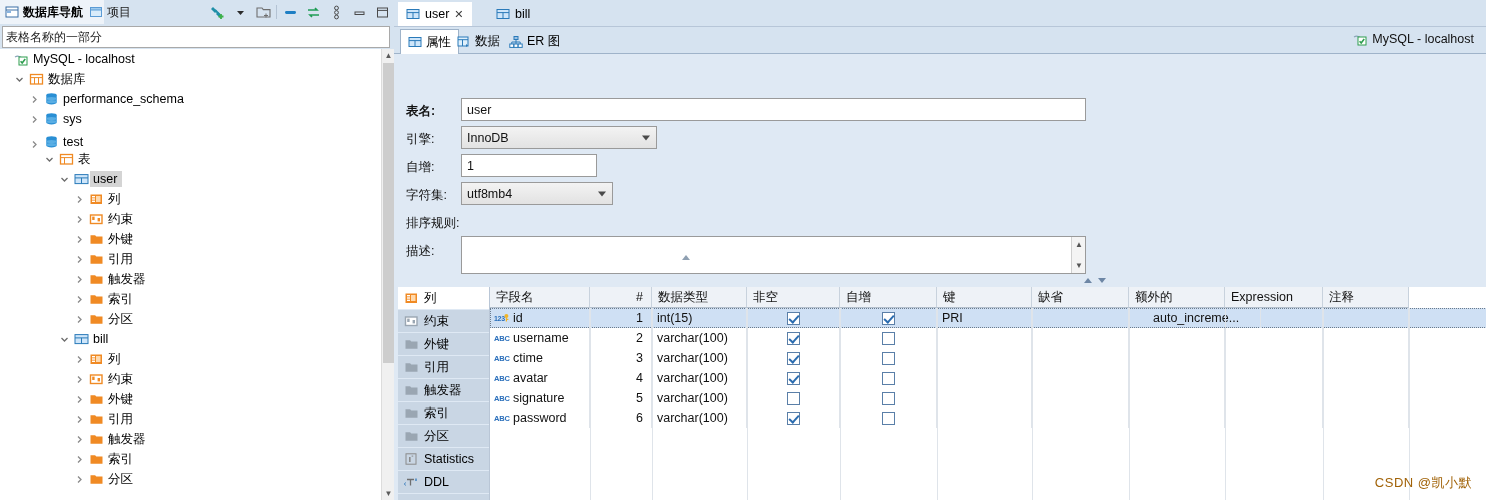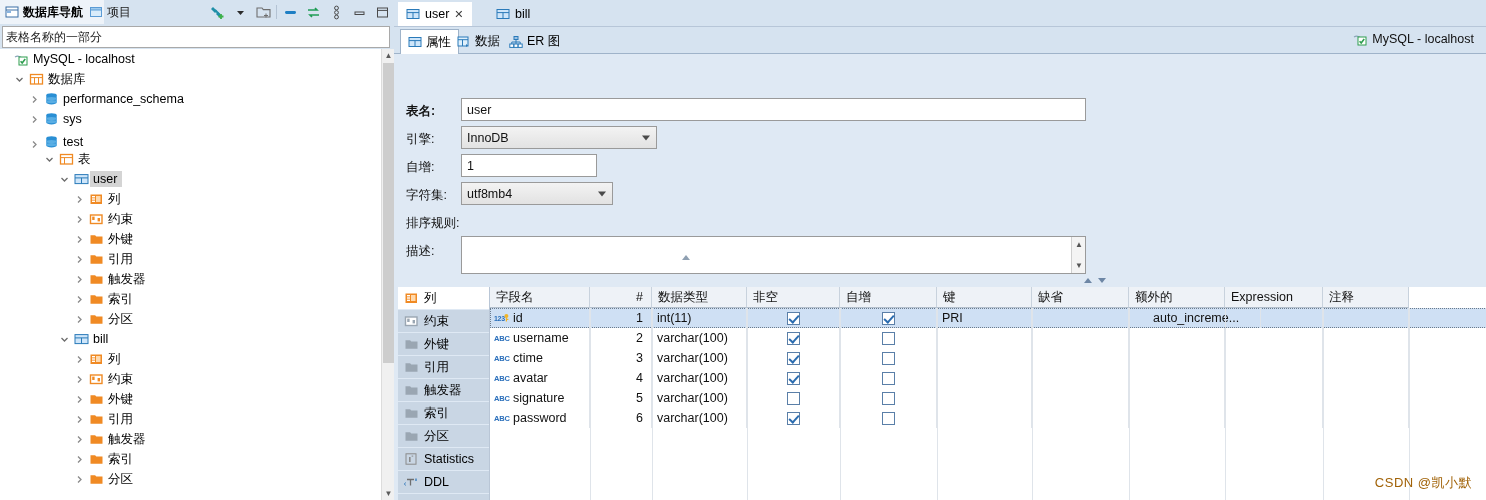--- a/index.html
+++ b/index.html
@@ -863,21 +863,21 @@
               <div class="g-cell" style="left: 0px; width: 100px; top: 21px; padding-left: 4px;">
                 <span style="display:inline-flex;width:19px;align-items:center;">
                   <span class="tiny-badge" style="display:inline-flex;align-items:center;">123<svg width="7" height="10" viewBox="0 0 7 10" style="margin-left:-1px">
                       <circle cx="2.4" cy="3" r="2" fill="#f0b429"></circle>
                       <path d="M2.4 4.6v4M2.4 6.4h2" stroke="#f0b429" stroke-width="1.2"></path>
                     </svg></span>
                 </span>
                 <span>id</span>
               </div>
               <div class="g-cell num" style="left: 100px; width: 62px; top: 21px;">1</div>
-              <div class="g-cell" style="left: 162px; width: 95px; top: 21px; padding-left: 5px;">int(11)</div>
+              <div class="g-cell" style="left: 162px; width: 95px; top: 21px; padding-left: 5px;">int(15)</div>
               <div class="g-cell ctr" style="left: 257px; width: 93px; top: 21px;">
                 <span class="chk on"></span>
               </div>
               <div class="g-cell ctr" style="left: 350px; width: 97px; top: 21px;">
                 <span class="chk on"></span>
               </div>
               <div class="g-cell" style="left: 447px; width: 95px; top: 21px; padding-left: 5px;">PRI</div>
               <div class="g-cell" style="left: 542px; width: 97px; top: 21px; padding-left: 5px;"></div>
               <div class="g-cell" style="left: 639px; width: 108px; top: 21px;  margin-left: 24px;">auto_increme...</div>
               <div class="g-cell" style="left: 735px; width: 98px; top: 21px; padding-left: 5px;"></div>

